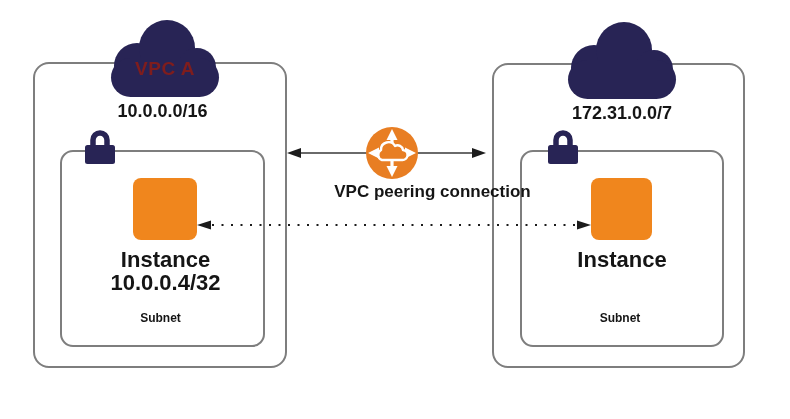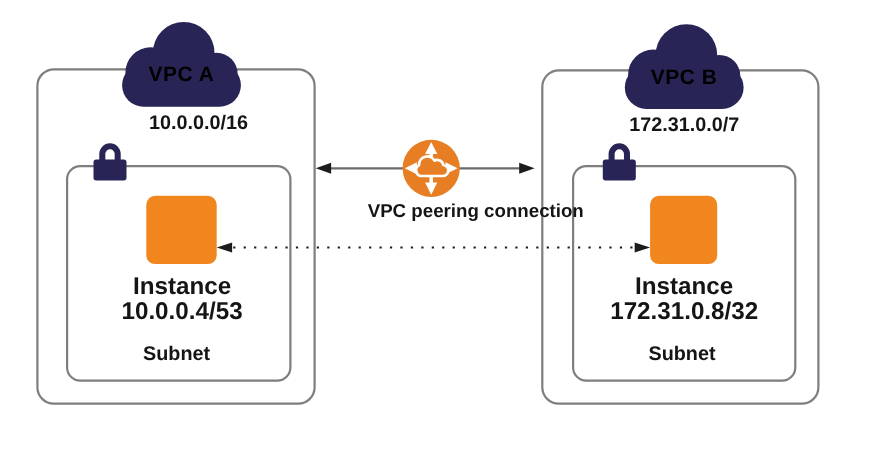--- a/index.html
+++ b/index.html
@@ -3,24 +3,24 @@
 <meta charset="utf-8">
 <style>
   html,body{margin:0;padding:0;background:#ffffff;}
   body{font-family:"Liberation Sans", sans-serif;}
   #stage{position:relative;width:790px;height:419px;background:#ffffff;overflow:hidden;}
   .vpc-box{position:absolute;border:2px solid #7e7e7e;border-radius:16px;background:transparent;z-index:1;}
   .subnet-box{position:absolute;border:2px solid #7e7e7e;border-radius:13px;background:transparent;z-index:1;}
   .instance-square{position:absolute;background:#F0861D;border-radius:8px;z-index:2;}
   #overlay{position:absolute;left:0;top:0;width:790px;height:419px;z-index:3;pointer-events:none;}
   .lbl{position:absolute;z-index:4;text-align:center;color:#151515;font-weight:700;line-height:1.2;}
-  .cloud-name{color:#000000;font-size:19px;letter-spacing:.5px;}
+  .cloud-name{color:#7f1d1d;font-size:19px;letter-spacing:.5px;}
   .cidr{font-size:18px;}
   .inst{font-size:22px;}
-  .subnet{font-size:18px;}
+  .subnet{font-size:12px;}
   .peer{font-size:17px;margin-left:48px;}
 </style>
 </head>
 <body>
 
 <div id="stage">
 
   <div class="vpc-box" style="left:33px;top:62px;width:250px;height:302px;"></div>
   <div class="vpc-box" style="left:492px;top:63px;width:249px;height:301px;"></div>
 
@@ -82,29 +82,27 @@
         <polygon points="0,-24 -5.5,-13 5.5,-13"></polygon>
         <polygon points="0,24 -5.5,13 5.5,13"></polygon>
         <polygon points="-24,0 -13,-5.5 -13,5.5"></polygon>
         <polygon points="24,0 13,-5.5 13,5.5"></polygon>
       </g>
       <path d="M -10 7 a 5.5 5.5 0 0 1 -1 -10 a 7.5 7.5 0 0 1 14 -4 a 5.5 5.5 0 0 1 8 4 a 4.8 4.8 0 0 1 -1 10 z" fill="#E87E23" stroke="#ffffff" stroke-width="2.4" stroke-linejoin="round"></path>
     </g>
   </svg>
 
   <div class="lbl cloud-name" style="left:107px;top:58px;width:116px;">VPC A</div>
-  <div class="lbl cloud-name" style="left:564px;top:60px;width:116px;">VPC B</div>
 
-  <div class="lbl cidr" style="left:78px;top:101px;width:205px;">10.0.0.0/16</div>
+  <div class="lbl cidr" style="left:60px;top:101px;width:205px;">10.0.0.0/16</div>
   <div class="lbl cidr" style="left:517px;top:103px;width:210px;">172.31.0.0/7</div>
 
   <div class="lbl inst" style="left:63px;top:247px;width:205px;">Instance</div>
-  <div class="lbl inst" style="left:63px;top:270px;width:205px;">10.0.0.4/53</div>
+  <div class="lbl inst" style="left:63px;top:270px;width:205px;">10.0.0.4/32</div>
 
   <div class="lbl inst" style="left:517px;top:247px;width:210px;">Instance</div>
-  <div class="lbl inst" style="left:517px;top:270px;width:210px;">172.31.0.8/32</div>
 
   <div class="lbl subnet" style="left:60px;top:311px;width:201px;">Subnet</div>
   <div class="lbl subnet" style="left:520px;top:311px;width:200px;">Subnet</div>
 
   <div class="lbl peer" style="left:282px;top:182px;width:205px;">VPC peering connection</div>
 
 </div>
 
 </body></html>

